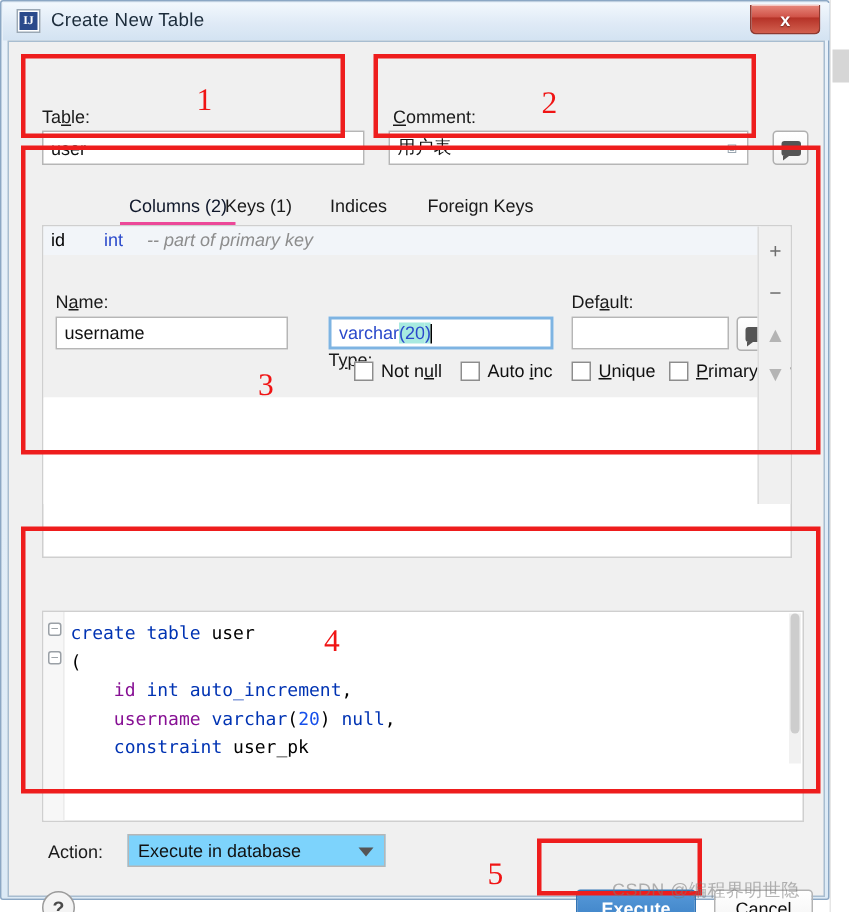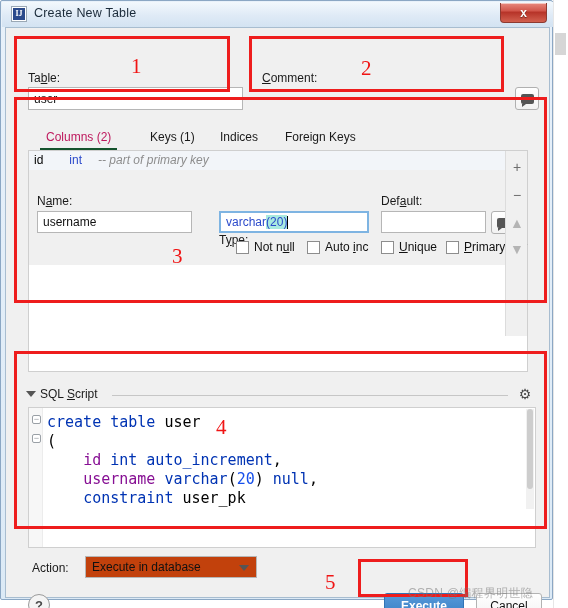--- a/index.html
+++ b/index.html
@@ -106,21 +106,21 @@
     border-left:4px solid #555; border-bottom:3px solid transparent;
   }
   #comment-btn { left: 509px; top: 59px; }
 
   
   .tabs { position: absolute; left: 22px; top: 100px; width: 500px; height: 22px; }
   .tab {
     position: absolute; top: 0; font-size: 12px; color: #1a1a1a;
     padding: 2px 6px 4px 6px; white-space: nowrap; cursor: pointer;
   }
-  .tab.active { border-bottom: 2px solid #14532d; color: #be185d; }
+  .tab.active { border-bottom: 2px solid #ec4899; color: #0f172a; margin-left: 40px; }
 
   
   .col-panel {
     position: absolute; left: 22px; top: 122px; width: 500px; height: 222px;
     background: #ffffff; border: 1px solid #cfcfcf;
   }
   .col-row {
     position: absolute; left: 0; top: 0; width: 478px; height: 19px;
     background: #f2f5f9;
     font-size: 12px; color: #000;
@@ -205,37 +205,37 @@
     background: #f7f7f7; border-right: 1px solid #ececec;
   }
   .fold {
     position: absolute; left: 3px; width: 9px; height: 9px;
     border: 1px solid #9aa0a6; background:#fff; color:#9aa0a6;
     font-size: 9px; line-height: 7px; text-align: center; border-radius:2px;
     cursor: pointer;
   }
   .code {
     position: absolute; left: 18px; top: 5px; right: 10px;
-    font-family: "DejaVu Sans Mono", monospace; font-size: 15px; line-height: 19px;
+    font-family: "DejaVu Sans Mono", monospace; font-size: 12px; line-height: 19px;
     white-space: pre; color: #000;
   }
   .k  { color:#0033b3; }
   .id { color:#871094; }
   .n  { color:#1750eb; }
   .sql-scroll {
     position:absolute; right:1px; top:1px; width:8px; height:100px;
     background:#f1f1f1;
   }
   .sql-scroll i { position:absolute; left:1px; top:0; width:6px; height:80px; background:#cdcdcd; border-radius:3px; display:block;}
 
   
   #action-label { left: 26px; top: 533px; position:absolute; font-size:12px; }
   .combo {
     position: absolute; left: 79px; top: 528px; width: 172px; height: 22px;
-    background: #c2410c; border: 1px solid #b6b6b6;
+    background: #7dd3fc; border: 1px solid #b6b6b6;
     font-size: 12px; color:#111; padding: 0 22px 0 6px;
     display:flex; align-items:center; cursor:pointer;
   }
   .combo .arr {
     position:absolute; right:7px; top:8px; width:0;height:0;
     border-left:5px solid transparent;border-right:5px solid transparent;border-top:6px solid #555;
   }
 
   .help-btn {
     position: absolute; left: 22px; top: 566px; width: 22px; height: 22px;
@@ -300,20 +300,24 @@
       <div class="btn-close">x</div>
     </div>
 
     <div class="frame-inner">
       <div class="content">
 
         <div class="lbl" id="table-label">Ta<span class="u">b</span>le:</div>
         <div class="tf" id="table-input">user</div>
 
         <div class="lbl" id="comment-label"><span class="u">C</span>omment:</div>
+        <div class="tf" id="comment-input">
+          <span>用户表</span>
+          <span class="expand-ico">⧈</span>
+        </div>
         <div class="cmt-btn" id="comment-btn">
           <span class="cmt-glyph"></span>
         </div>
 
         <div class="tabs">
           <div class="tab active" style="left:12px">Columns (2)</div>
           <div class="tab" style="left:116px">Keys (1)</div>
           <div class="tab" style="left:186px">Indices</div>
           <div class="tab" style="left:251px">Foreign Keys</div>
         </div>
@@ -368,26 +372,20 @@
           <div class="side-tools">
             <div class="stool" style="top:4px">+</div>
             <div class="stool" style="top:32px">−</div>
             <div class="stool dim" style="top:60px">▲</div>
             <div class="stool dim" style="top:86px">▼</div>
           </div>
         </div>
 
         <div class="strip"></div>
 
-        <div class="sql-header">
-          <div class="tri"></div>
-          <div class="sql-title">SQL <span class="u">S</span>cript</div>
-          <div class="sql-rule"></div>
-          <div class="gear">⚙</div>
-        </div>
 
         <div class="sql-box">
           <div class="gutter">
             <div class="fold" style="top:7px">−</div>
             <div class="fold" style="top:26px">−</div>
           </div>
           <div class="code"><span class="k">create</span> <span class="k">table</span> <span>user</span>
 <span>(</span>
     <span class="id">id</span> <span class="k">int</span> <span class="k">auto_increment</span><span>,</span>
     <span class="id">username</span> <span class="k">varchar</span>(<span class="n">20</span>) <span class="k">null</span><span>,</span>

